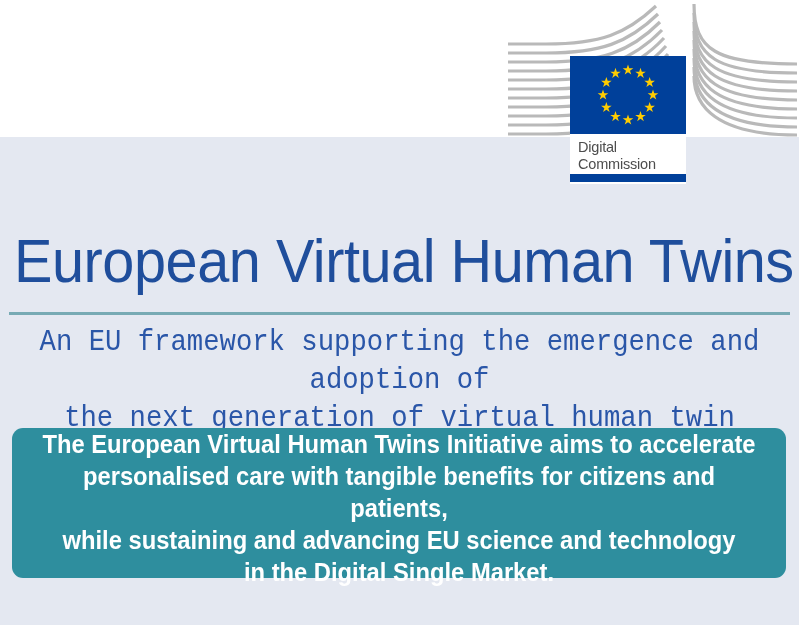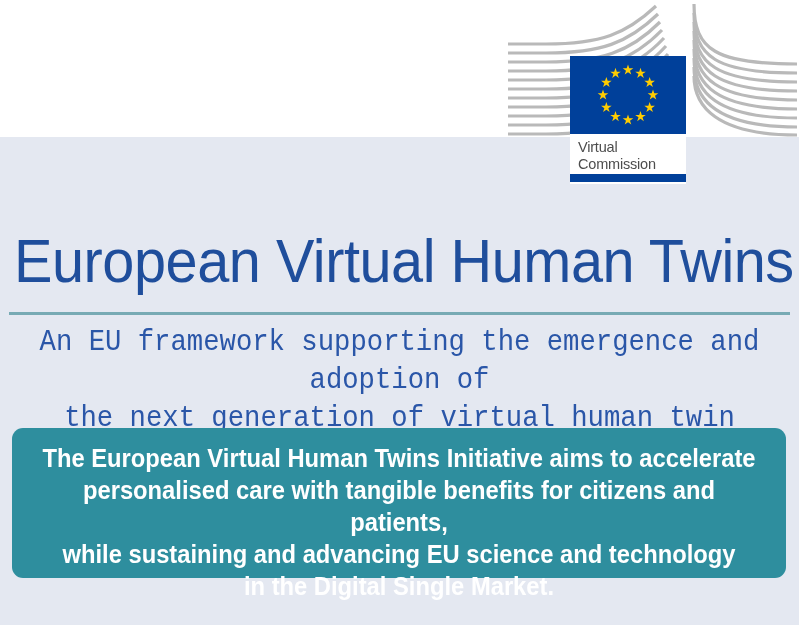--- a/index.html
+++ b/index.html
@@ -118,21 +118,20 @@
   }
 
   
   .callout {
     position: absolute;
     left: 12px; top: 428px;
     width: 774px; height: 150px;
     background: #2e8e9e;
     border-radius: 11px;
     box-sizing: border-box;
-    padding-top: 14px;
   }
   .callout-text {
     text-align: center;
     color: #ffffff;
     font-size: 25px;
     line-height: 32px;
     font-weight: bold;
     font-family: "Liberation Sans Narrow", "Liberation Sans", sans-serif;
   }
   .callout-text span {
@@ -224,21 +223,21 @@
               </g>
             <g transform="rotate(330) translate(0,-25) rotate(-330)">
                 <polygon points="0,-5.6 1.3,-1.7 5.3,-1.7 2,0.7 3.3,4.6 0,2.2 -3.3,4.6 -2,0.7 -5.3,-1.7 -1.3,-1.7"></polygon>
               </g>
           </g>
         </g>
       </svg>
     </div>
 
     <div class="ec-name">
-      <span class="ec-name-line">Virtual</span>
+      <span class="ec-name-line">Digital</span>
       <span class="ec-name-line">Commission</span>
     </div>
 
     <div class="ec-bar"></div>
   </div>
 
   <div class="title">European Virtual Human Twins</div>
 
   <div class="divider"></div>
 

